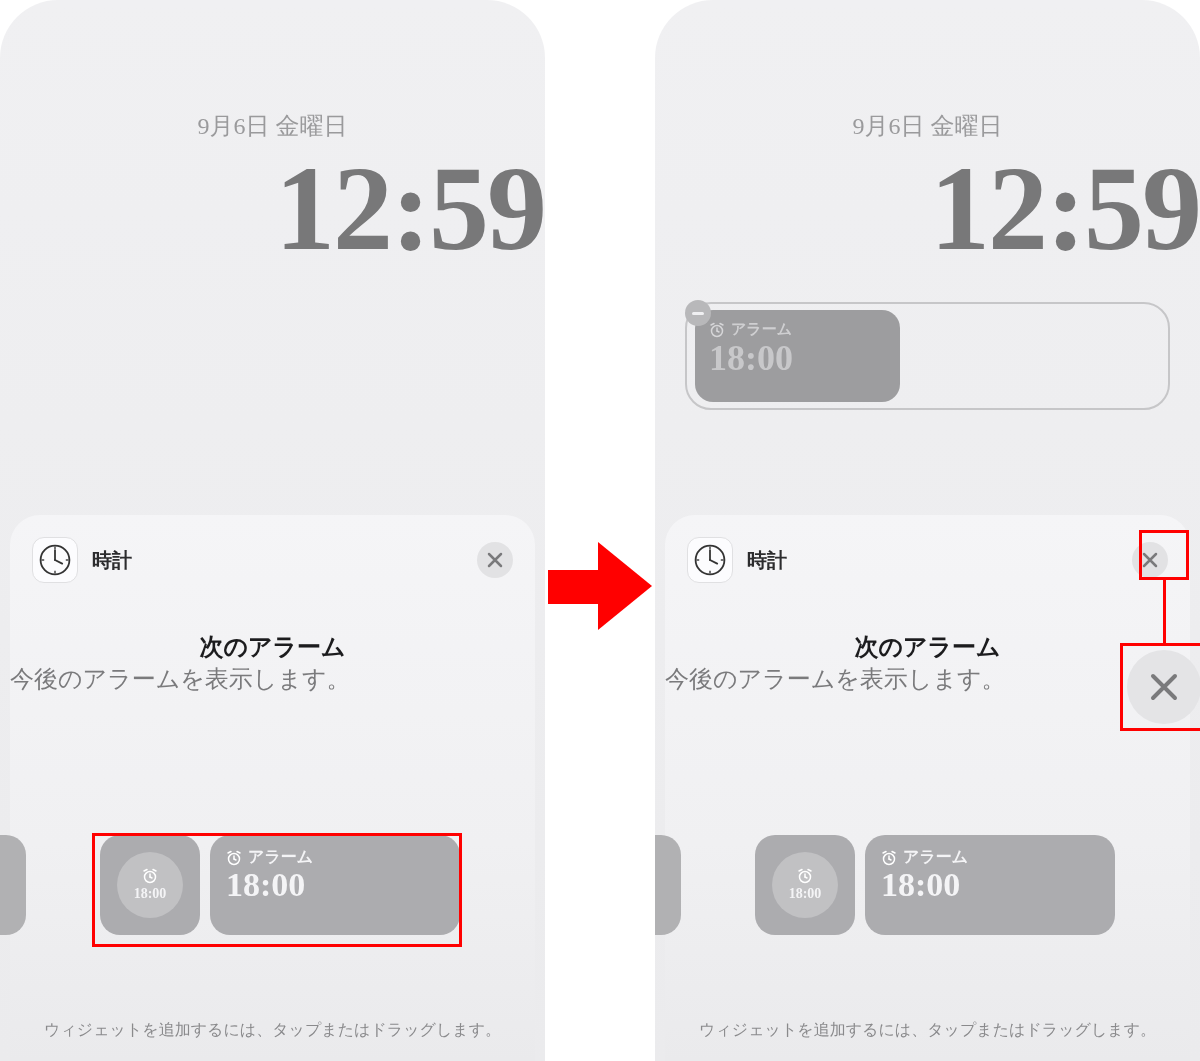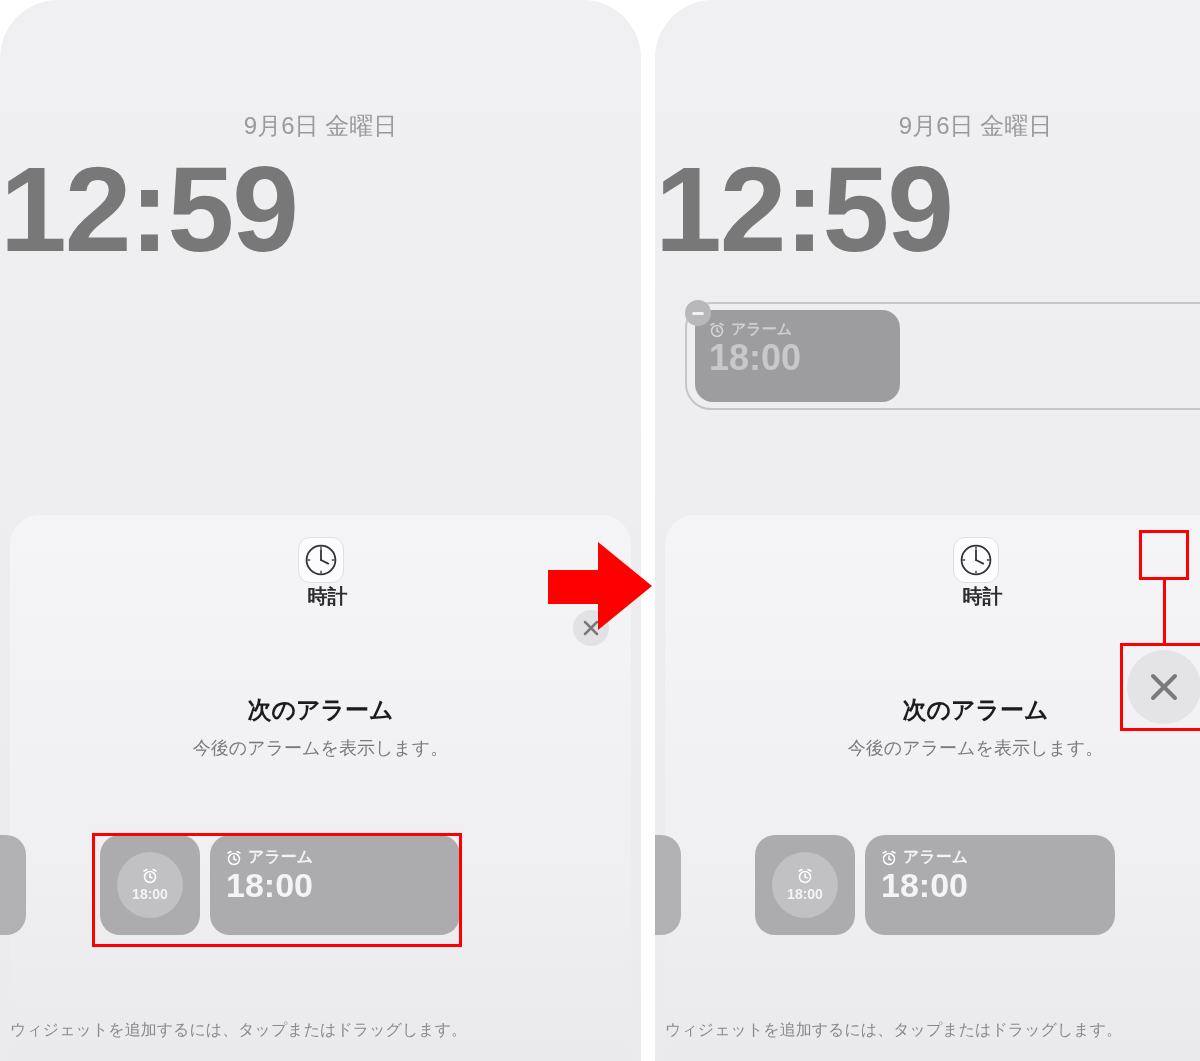--- a/index.html
+++ b/index.html
@@ -6,24 +6,25 @@
   body {
     width: 1200px;
     height: 1061px;
     background: #ffffff;
     font-family: -apple-system, "Hiragino Sans", sans-serif;
     position: relative;
     overflow: hidden;
   }
   .phone {
     position: absolute;
-    width: 641px;
+    width: 545px;
     height: 1061px;
     background: linear-gradient(180deg, #f2f2f4 0%, #ececee 100%);
     overflow: hidden;
+    font-family: Liberation Serif, serif;
   }
   .phone.left  { left: 0;   top: 0; }
   .phone.right { left: 655px; top: 0; }
   
   .phone-inner {
     position: absolute;
     inset: 0;
     background: linear-gradient(180deg, #f0f0f2 0%, #ebebed 100%);
     border-top-left-radius: 58px;
     border-top-right-radius: 58px;
@@ -37,21 +38,21 @@
     left: 0; right: 0;
     text-align: center;
     font-size: 24px;
     font-weight: 500;
     color: #9a9a9c;
   }
   .time {
     position: absolute;
     top: 140px;
     left: 0; right: 0;
-    text-align: left;
+    text-align: right;
     font-size: 120px;
     font-weight: 700;
     letter-spacing: -2px;
     color: #787879;
   }
 
   
   .widget-slot {
     position: absolute;
     top: 302px;
@@ -132,21 +133,20 @@
     top: 515px;
     bottom: 0;
     background: linear-gradient(180deg, #f5f5f7 0%, #f0f0f2 60%, #eaeaec 100%);
     border-top-left-radius: 30px;
     border-top-right-radius: 30px;
   }
   .sheet-header {
     display: flex;
     align-items: center;
     padding: 22px 22px 0 22px;
-    flex-direction: column;
   }
   .clock-appicon {
     width: 46px; height: 46px;
     border-radius: 12px;
     background: #fcfcfe;
     border: 1px solid #e0e0e2;
     position: relative;
   }
   .clock-appicon svg { position: absolute; inset: 4px; }
   .sheet-title {
@@ -164,23 +164,22 @@
   }
   .close-btn svg { width: 16px; height: 16px; }
   .sheet-heading {
     text-align: center;
     margin-top: 48px;
     font-size: 24px;
     font-weight: 700;
     color: #1c1c1e;
   }
   .sheet-sub {
-    text-align: center;
-    margin-top: 10px;
-    font-size: 18px;
+    text-align: left;
+    font-size: 24px;
     color: #7a7a7c;
   }
 
   .widget-row {
     position: absolute;
     top: 310px;
     left: 0; right: 0;
     height: 120px;
   }
   .w-tile {
@@ -204,21 +203,21 @@
     gap: 2px;
   }
   .w-circle .t { font-size: 14px; font-weight:600; }
   .w-large-label { font-size: 16px; font-weight:700; display:flex; align-items:center; gap:6px; }
   .w-large-time  { font-size: 34px; font-weight:700; margin-top:-2px; }
 
   .sheet-footer {
     position: absolute;
     bottom: 20px;
     left: 0; right: 0;
-    text-align: left;
+    text-align: center;
     font-size: 16px;
     color: #8a8a8c;
   }
 
   
   .arrow {
     position: absolute;
     left: 548px;
     top: 542px;
     width: 104px;

